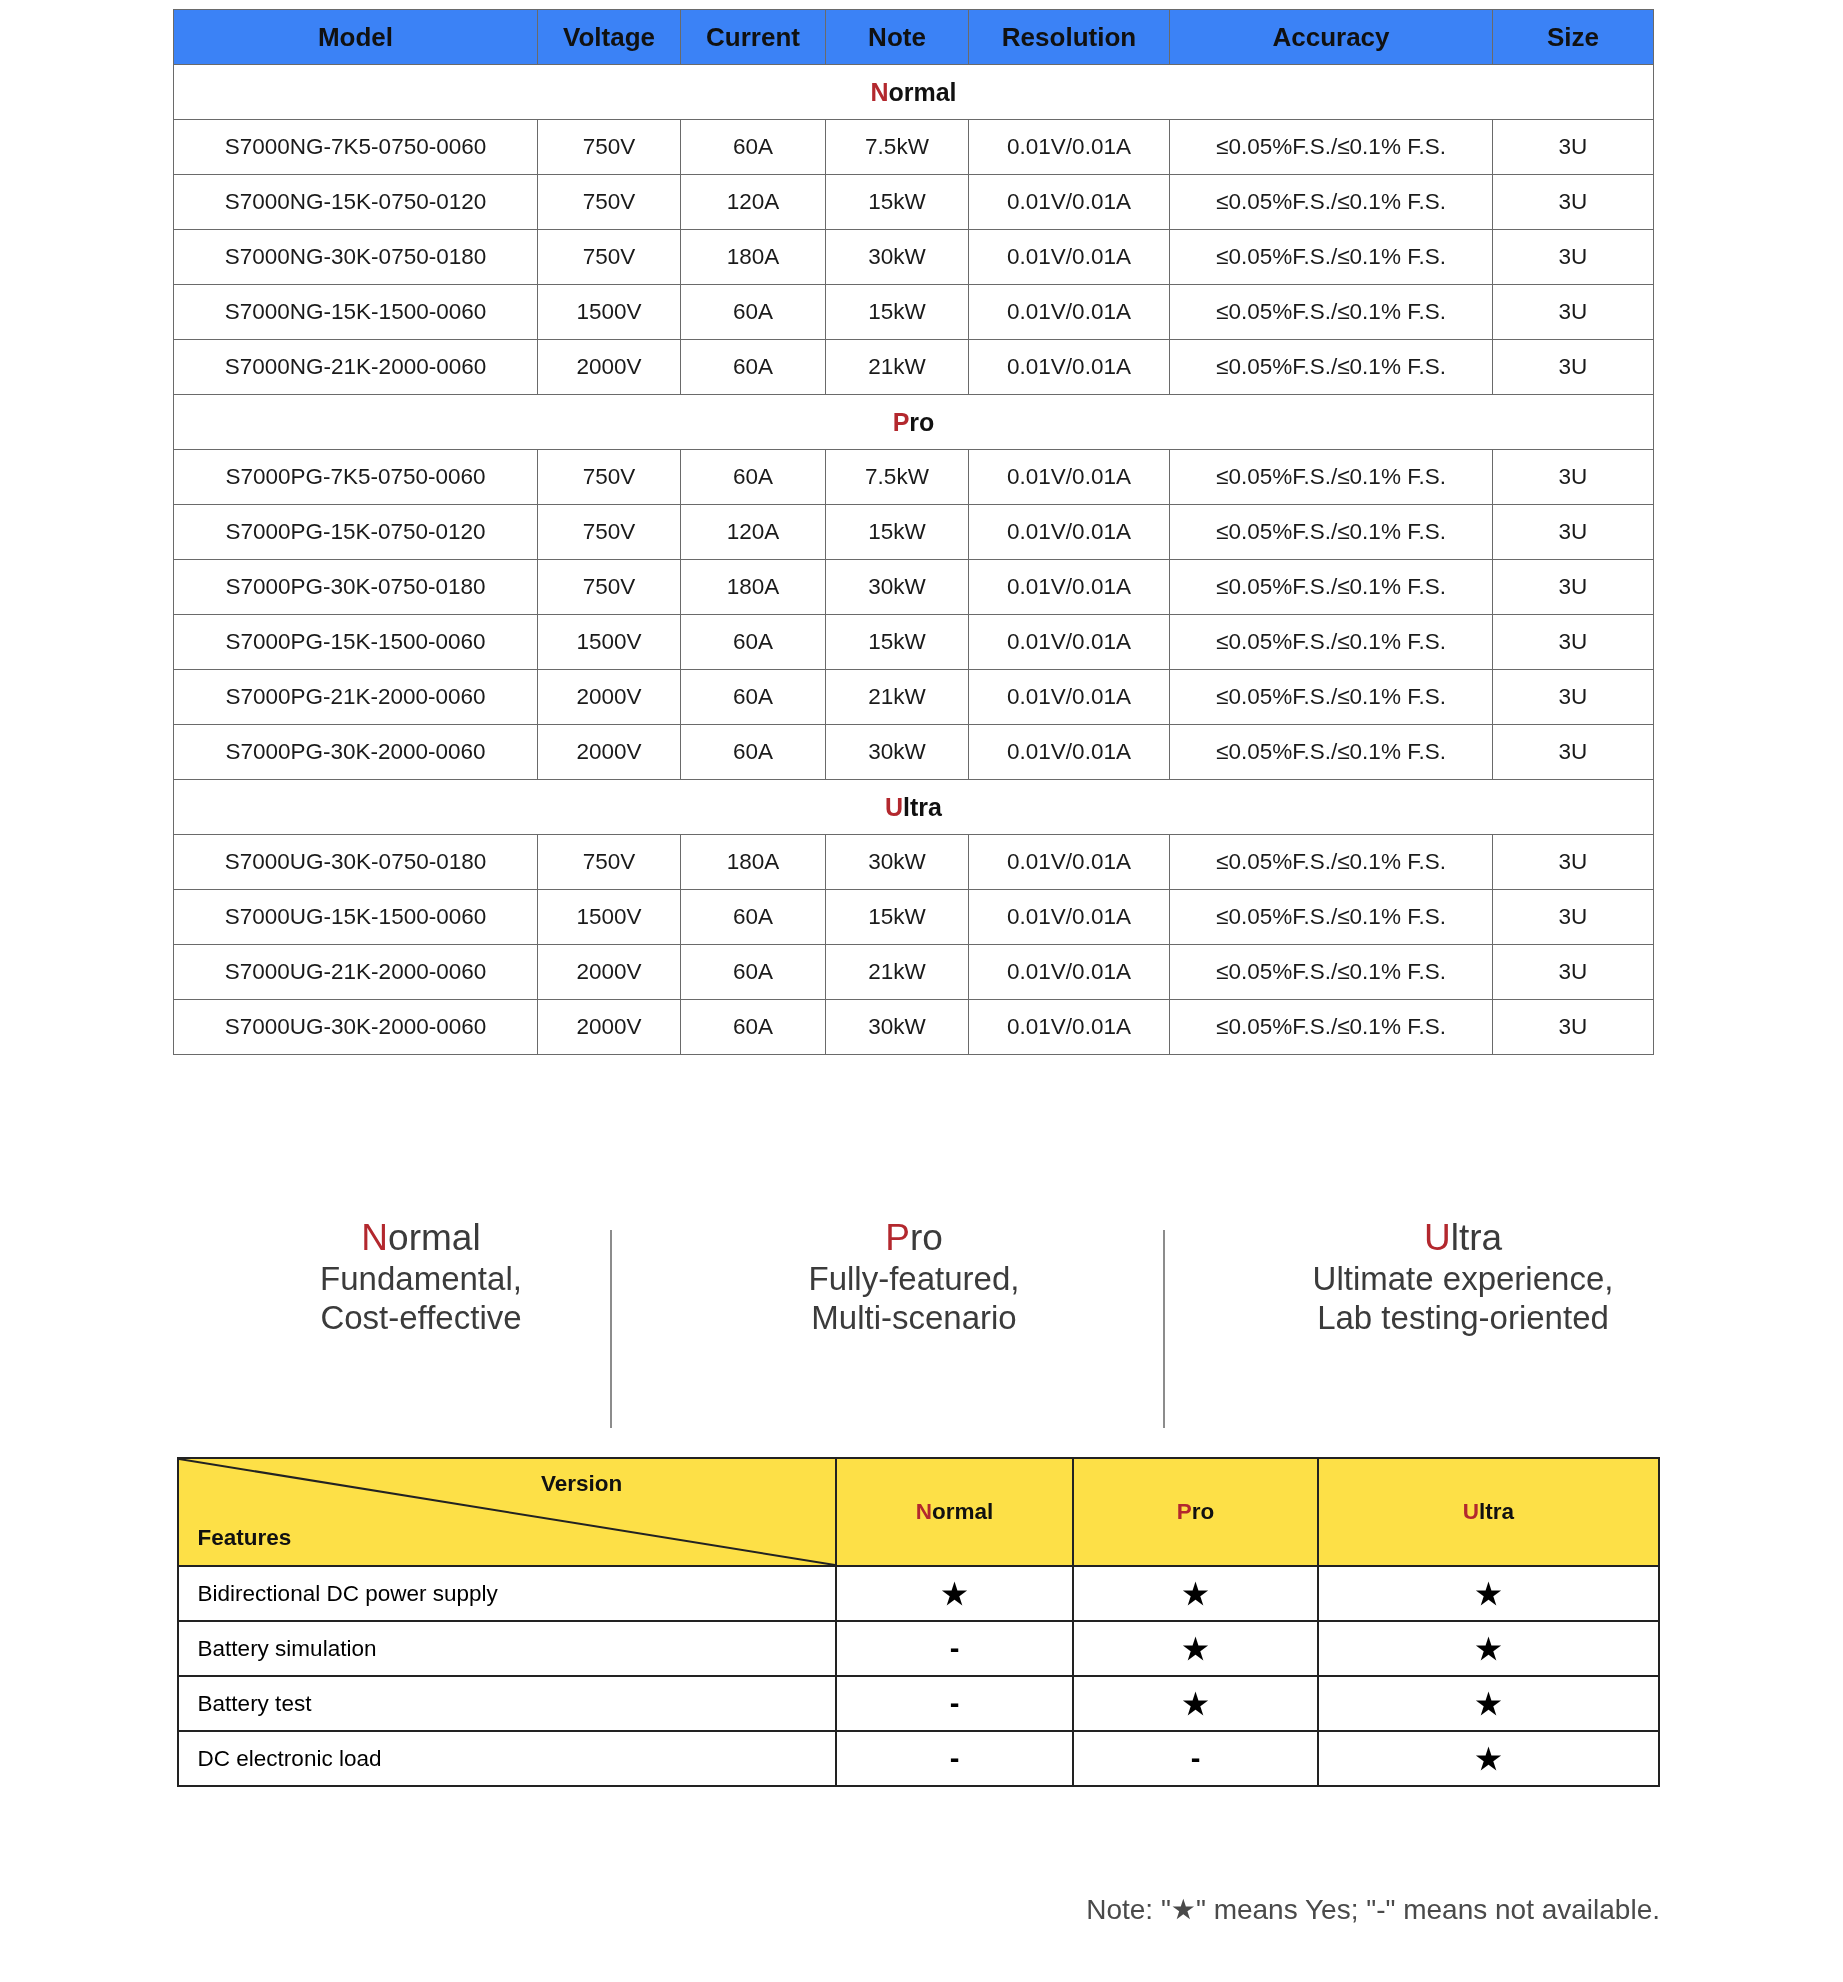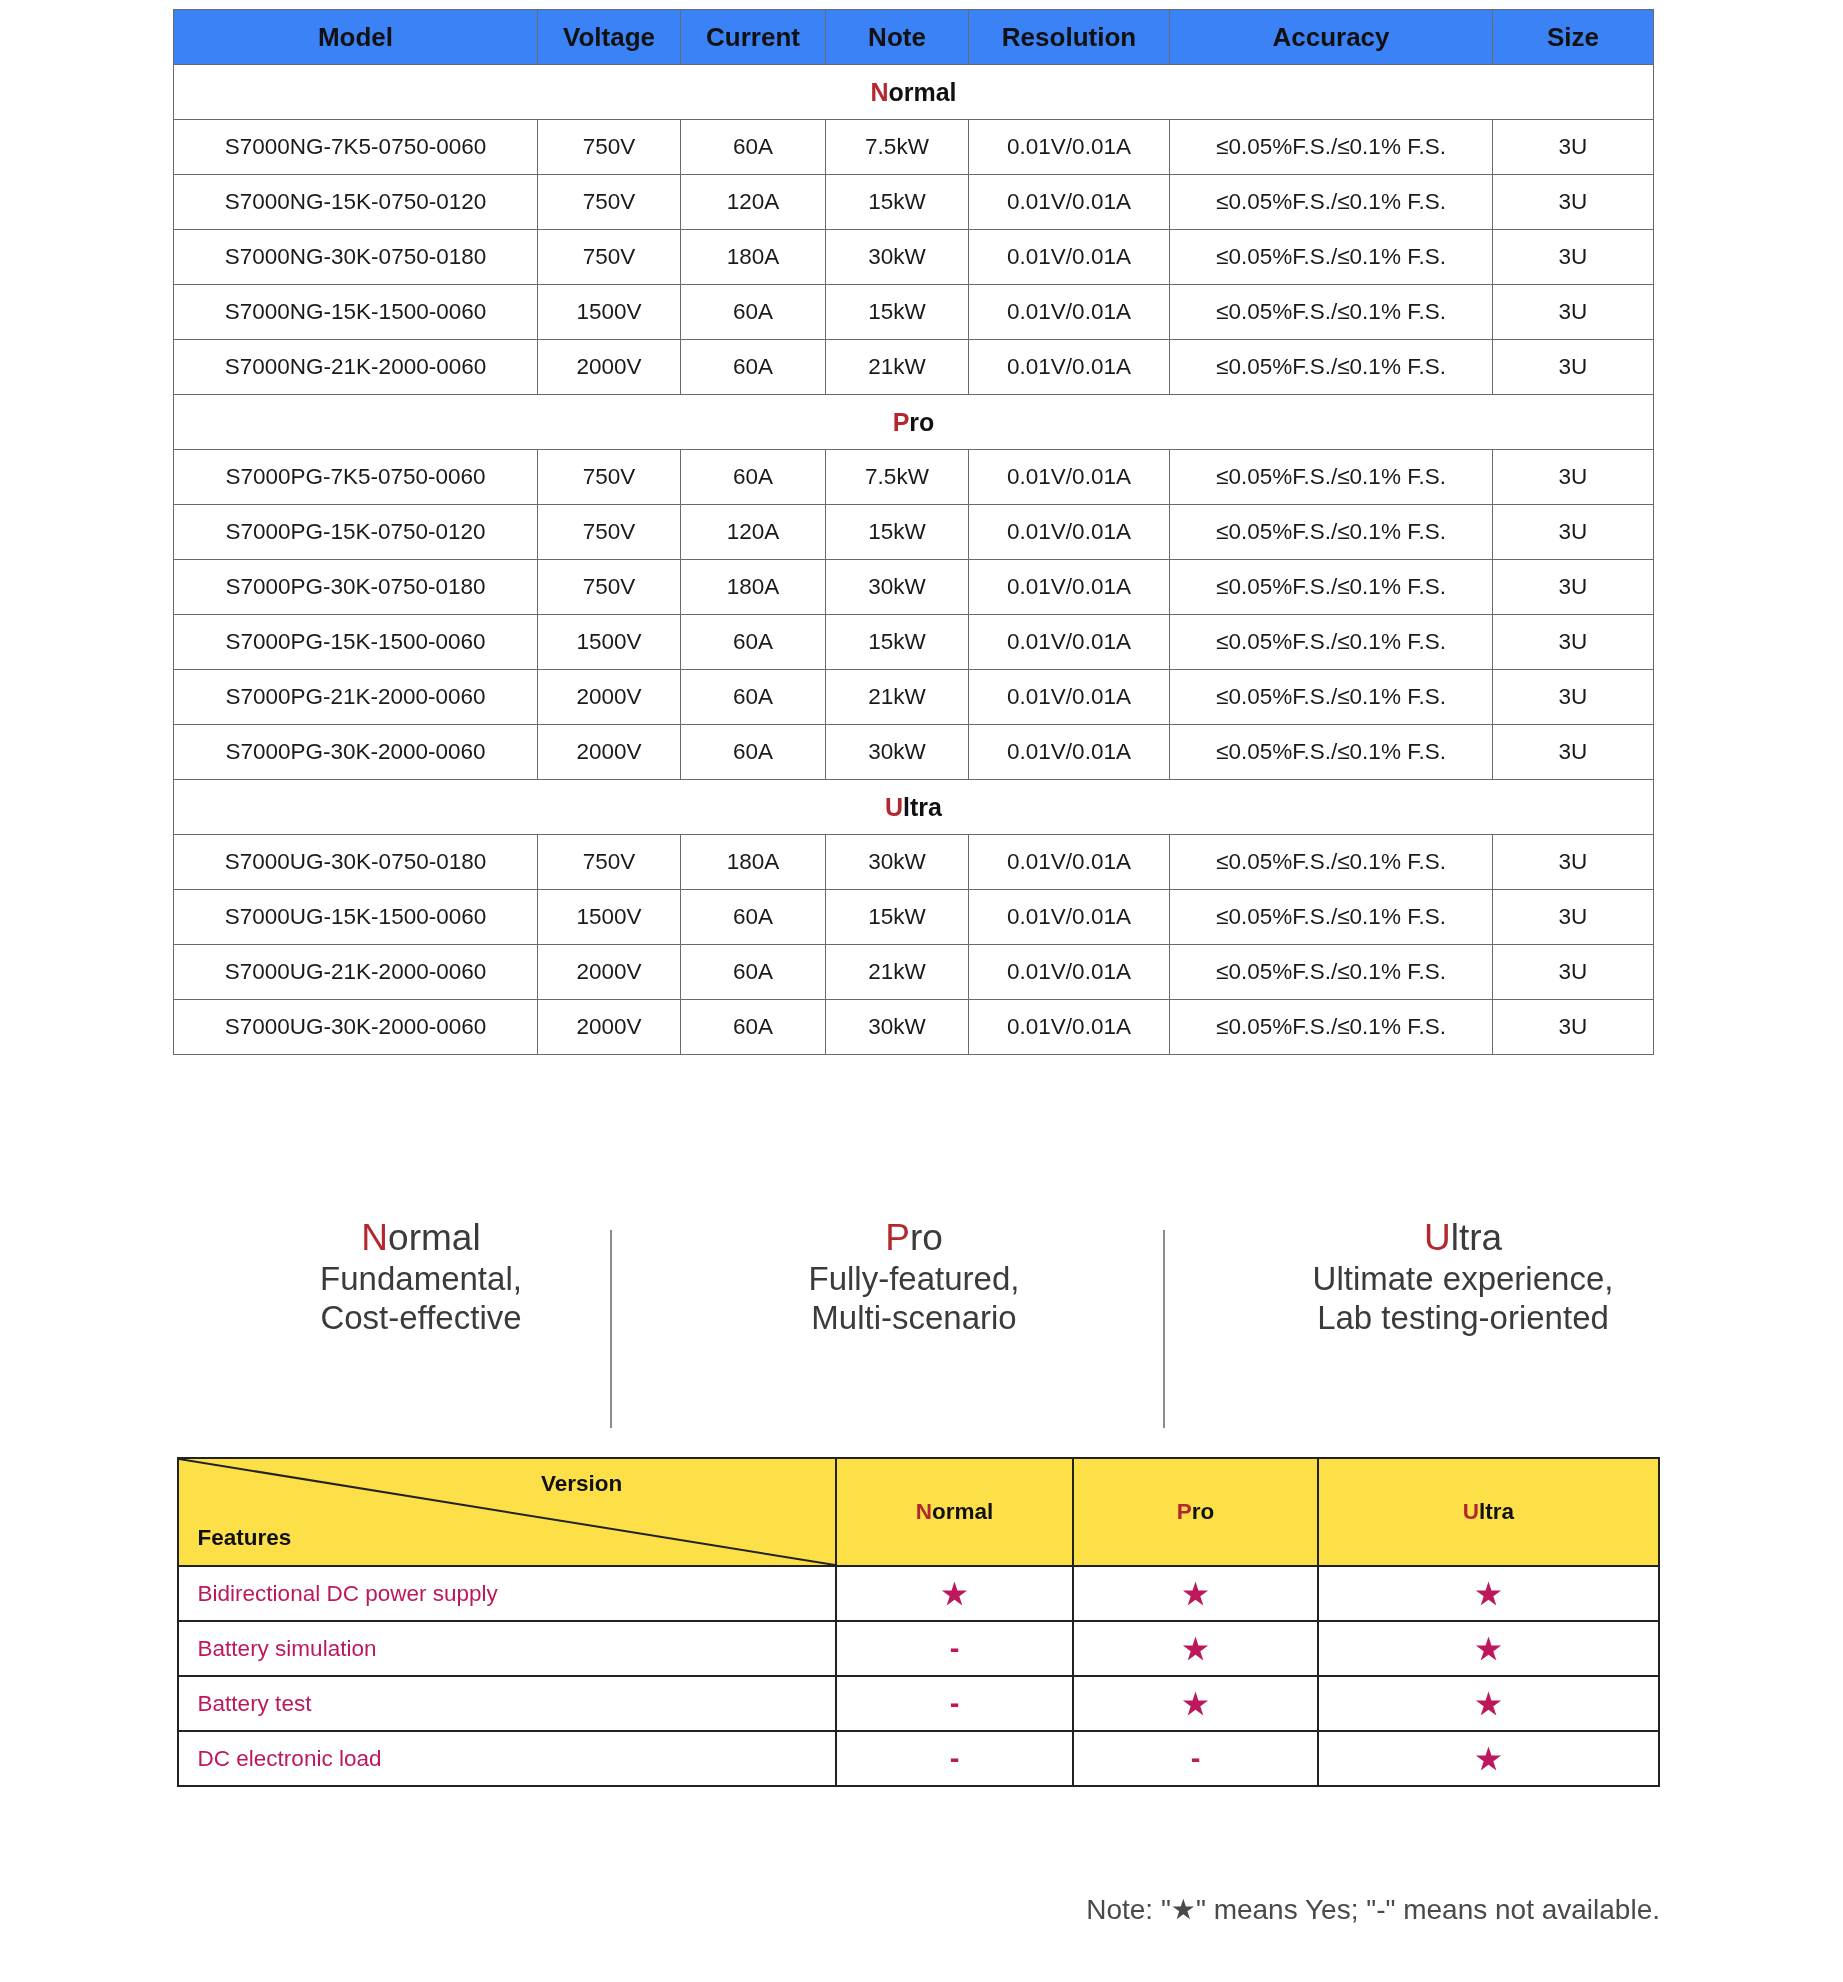--- a/index.html
+++ b/index.html
@@ -43,21 +43,21 @@
     #feature-table {
       position: absolute; left: 177px; top: 1457px;
       width: 1481px; border-collapse: collapse; table-layout: fixed;
     }
     #feature-table th, #feature-table td {
       border: 2.3px solid #222; padding: 0; vertical-align: middle;
     }
     #feature-table thead th {
       background: #fde047; height: 106px; font-size: 22.5px; font-weight: bold; text-align: center;
     }
-    #feature-table td { height: 53px; font-size: 22.5px; color: #be185d; }
+    #feature-table td { height: 53px; font-size: 22.5px; color: #000000; }
     #feature-table td.feat-name { text-align: left; padding-left: 18.6px; }
     #feature-table td.mark { text-align: center; font-size: 29px; font-weight: bold; }
     .corner-cell { position: relative; }
     .corner-cell svg { position: absolute; left: 0; top: 0; width: 100%; height: 100%; }
     .corner-version { position: absolute; left: 362px; top: 12.4px; font-size: 22.5px; font-weight: bold; }
     .corner-features { position: absolute; left: 18.6px; bottom: 14px; font-size: 22.5px; font-weight: bold; margin-top: 34px; }
 
     #note {
       position: absolute; right: 183px; top: 1893px;
       font-size: 28px; color: #4a4a4a;

